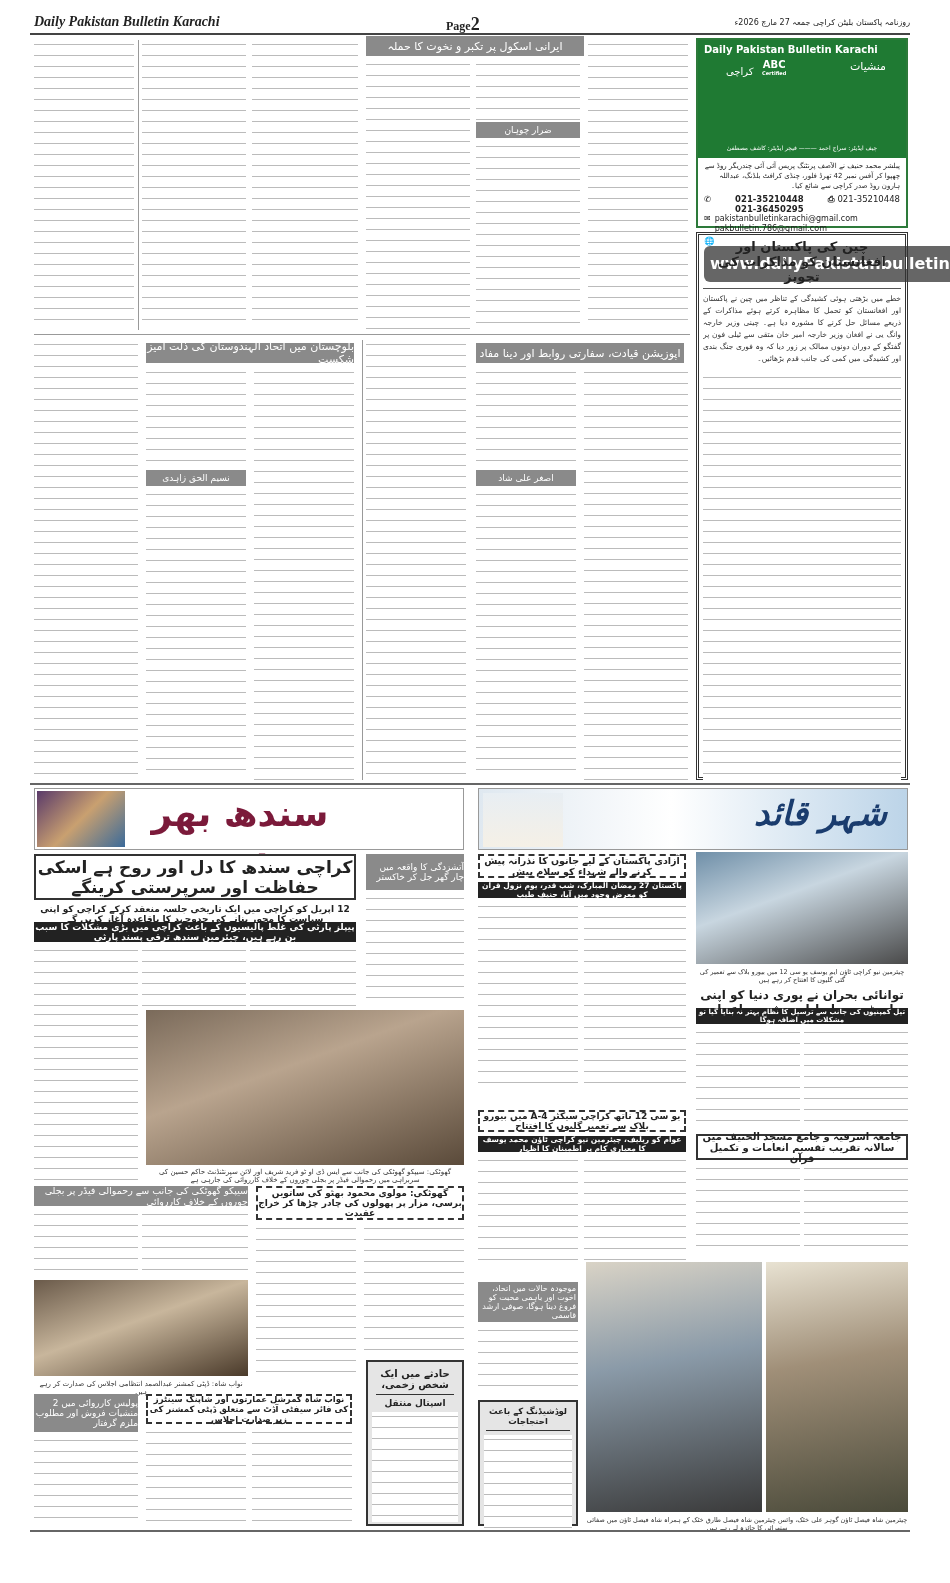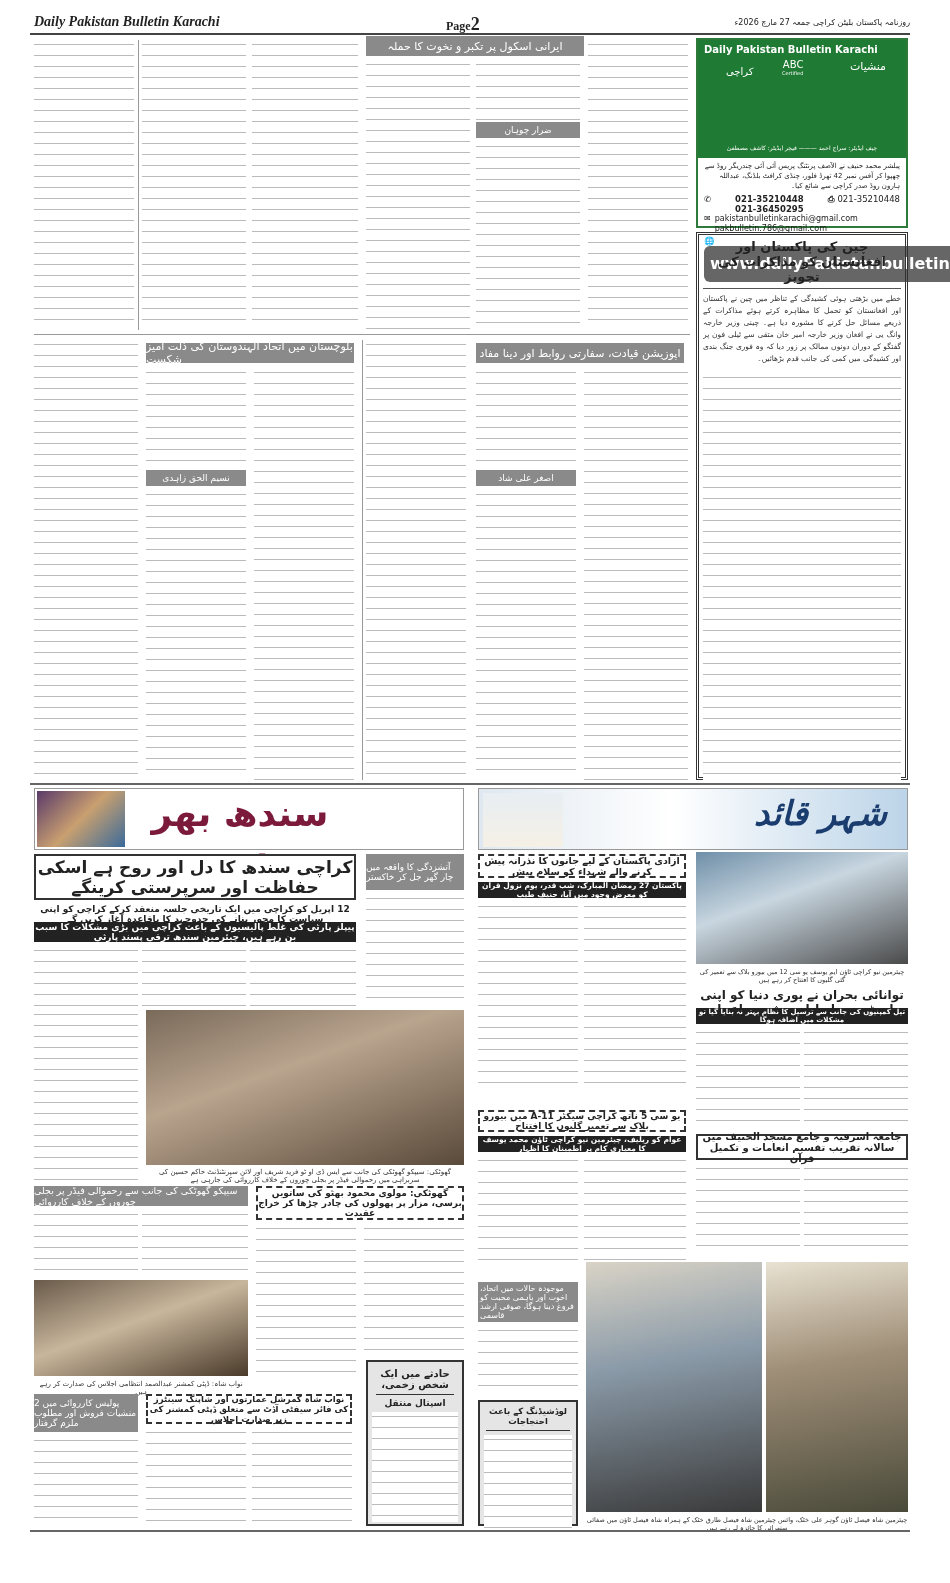--- a/index.html
+++ b/index.html
@@ -5,27 +5,27 @@
 *{box-sizing:border-box;margin:0;padding:0}
 body{width:950px;height:1583px;background:#fff;font-family:"DejaVu Sans",sans-serif;color:#222;position:relative;overflow:hidden}
 .abs{position:absolute}
 .hdr-left{left:34px;top:14px;font-family:"Liberation Serif",serif;font-style:italic;font-weight:bold;font-size:14px}
 .hdr-page{left:446px;top:14px;font-family:"Liberation Serif",serif;font-weight:bold;font-size:12px}
 .hdr-page b{font-size:18px}
 .hdr-right{right:40px;top:18px;font-size:8px;direction:rtl}
 .topline{left:30px;right:40px;top:33px;height:2px;background:#444}
 .txt{direction:rtl;font-size:7px;line-height:11px;color:#444;overflow:hidden;text-align:justify}
 .filler{background:repeating-linear-gradient(#fff 0 4px,#bbb 4px 5px,#fff 5px 11px)}
-.head-grey{background:#8a8a8a;color:#fff;direction:rtl;text-align:left;font-size:11px;display:flex;align-items:center;justify-content:center}
+.head-grey{background:#8a8a8a;color:#fff;direction:rtl;text-align:right;font-size:11px;display:flex;align-items:center;justify-content:center}
 .vline{width:1px;background:#999}
 .hline{height:1px;background:#999}
 .masthead{left:696px;top:38px;width:212px;height:190px;border:2px solid #2d7a3a;background:#fff}
 .mh-green{background:#1f7a33;height:118px;position:relative;color:#fff}
 .mh-en{position:absolute;left:6px;top:4px;font-size:10px;font-weight:bold}
-.mh-abc{position:absolute;left:84px;top:20px;font-size:10px;font-weight:normal;text-align:right;line-height:9px}
+.mh-abc{position:absolute;left:64px;top:20px;font-size:10px;font-weight:bold;text-align:center;line-height:9px}
 .mh-abc small{font-size:5px;display:block}
 .mh-urdu{position:absolute;left:0;right:0;top:38px;text-align:center;font-size:38px;font-weight:bold;direction:rtl}
 .mh-sub{position:absolute;left:0;right:0;top:104px;font-size:6px;text-align:center;direction:rtl}
 .mh-info{padding:3px 6px;font-size:7px;direction:rtl;line-height:10px}
 .mh-contact{font-size:8.5px;font-weight:bold;line-height:10px;padding:0 6px}
 .mh-web{background:#666;color:#fff;border-radius:6px;font-size:16px;font-weight:bold;padding:13px 6px;display:inline-block}
 .editorial{left:696px;top:232px;width:212px;height:548px;border:3px double #333;padding:4px}
 .editorial h2{direction:rtl;text-align:center;font-size:13px;font-weight:bold;border-bottom:1px solid #555;padding-bottom:4px;margin-bottom:4px}
 .banner-sindh{left:34px;top:788px;width:430px;height:62px;background:#fff;border:1px solid #999}
 .sindh-title{position:absolute;left:90px;width:230px;top:4px;text-align:center;font-size:36px;font-weight:bold;color:#7b1a3a;direction:rtl}
@@ -151,21 +151,21 @@
 <div class="abs darkbar" style="left:478px;top:882px;width:208px;height:16px;font-size:7.5px">پاکستان 27 رمضان المبارک، شب قدر، یوم نزول قرآن کو معرض وجود میں آیا، حنیف طیب</div>
 <div class="abs txt filler" style="left:478px;top:902px;width:100px;height:190px"></div>
 <div class="abs txt filler" style="left:584px;top:902px;width:102px;height:190px"></div>
 <div class="abs photo2" style="left:696px;top:852px;width:212px;height:112px"></div>
 <div class="abs caption" style="left:696px;top:968px;width:212px;font-size:6.5px">چیئرمین نیو کراچی ٹاؤن ایم یوسف یو سی 12 میں بیورو بلاک سے تعمیر کی گئی گلیوں کا افتتاح کر رہے ہیں</div>
 <div class="abs" style="left:696px;top:988px;width:212px;direction:rtl;text-align:center;font-size:12px;font-weight:bold">توانائی بحران نے پوری دنیا کو اپنی لپیٹ میں لے لیا ہے، ثروت اعجاز</div>
 <div class="abs darkbar" style="left:696px;top:1008px;width:212px;height:16px;font-size:7px">تیل کمپنیوں کی جانب سے ترسیل کا نظام بہتر نہ بنایا گیا تو مشکلات میں اضافہ ہوگا</div>
 <div class="abs txt filler" style="left:696px;top:1028px;width:104px;height:100px"></div>
 <div class="abs txt filler" style="left:804px;top:1028px;width:104px;height:100px"></div>
 
-<div class="abs dashed" style="left:478px;top:1110px;width:208px;height:22px;font-size:9px">یو سی 5 ناتھ کراچی سیکٹر A-11 میں بیورو بلاک سے تعمیر گلیوں کا افتتاح</div>
+<div class="abs dashed" style="left:478px;top:1110px;width:208px;height:22px;font-size:9px">یو سی 12 ناتھ کراچی سیکٹر A-4 میں بیورو بلاک سے تعمیر گلیوں کا افتتاح</div>
 <div class="abs darkbar" style="left:478px;top:1136px;width:208px;height:16px;font-size:7.5px">عوام کو ریلیف، چیئرمین نیو کراچی ٹاؤن محمد یوسف کا معیاری کام پر اطمینان کا اظہار</div>
 <div class="abs txt filler" style="left:478px;top:1156px;width:100px;height:108px"></div>
 <div class="abs txt filler" style="left:584px;top:1156px;width:102px;height:108px"></div>
 <div class="abs dashed" style="left:696px;top:1134px;width:212px;height:26px;font-size:10px;border-style:solid">جامعہ اشرفیہ و جامع مسجد الحنیف میں سالانہ تقریب تقسیم انعامات و تکمیل قرآن</div>
 <div class="abs txt filler" style="left:696px;top:1164px;width:104px;height:90px"></div>
 <div class="abs txt filler" style="left:804px;top:1164px;width:104px;height:90px"></div>
 
 <div class="abs head-grey" style="left:478px;top:1282px;width:100px;height:40px;font-size:8px;padding:2px">موجودہ حالات میں اتحاد، اخوت اور باہمی محبت کو فروغ دینا ہوگا، صوفی ارشد قاسمی</div>
 <div class="abs txt filler" style="left:478px;top:1326px;width:100px;height:70px"></div>
 <div class="abs boxed" style="left:478px;top:1400px;width:100px;height:126px">

